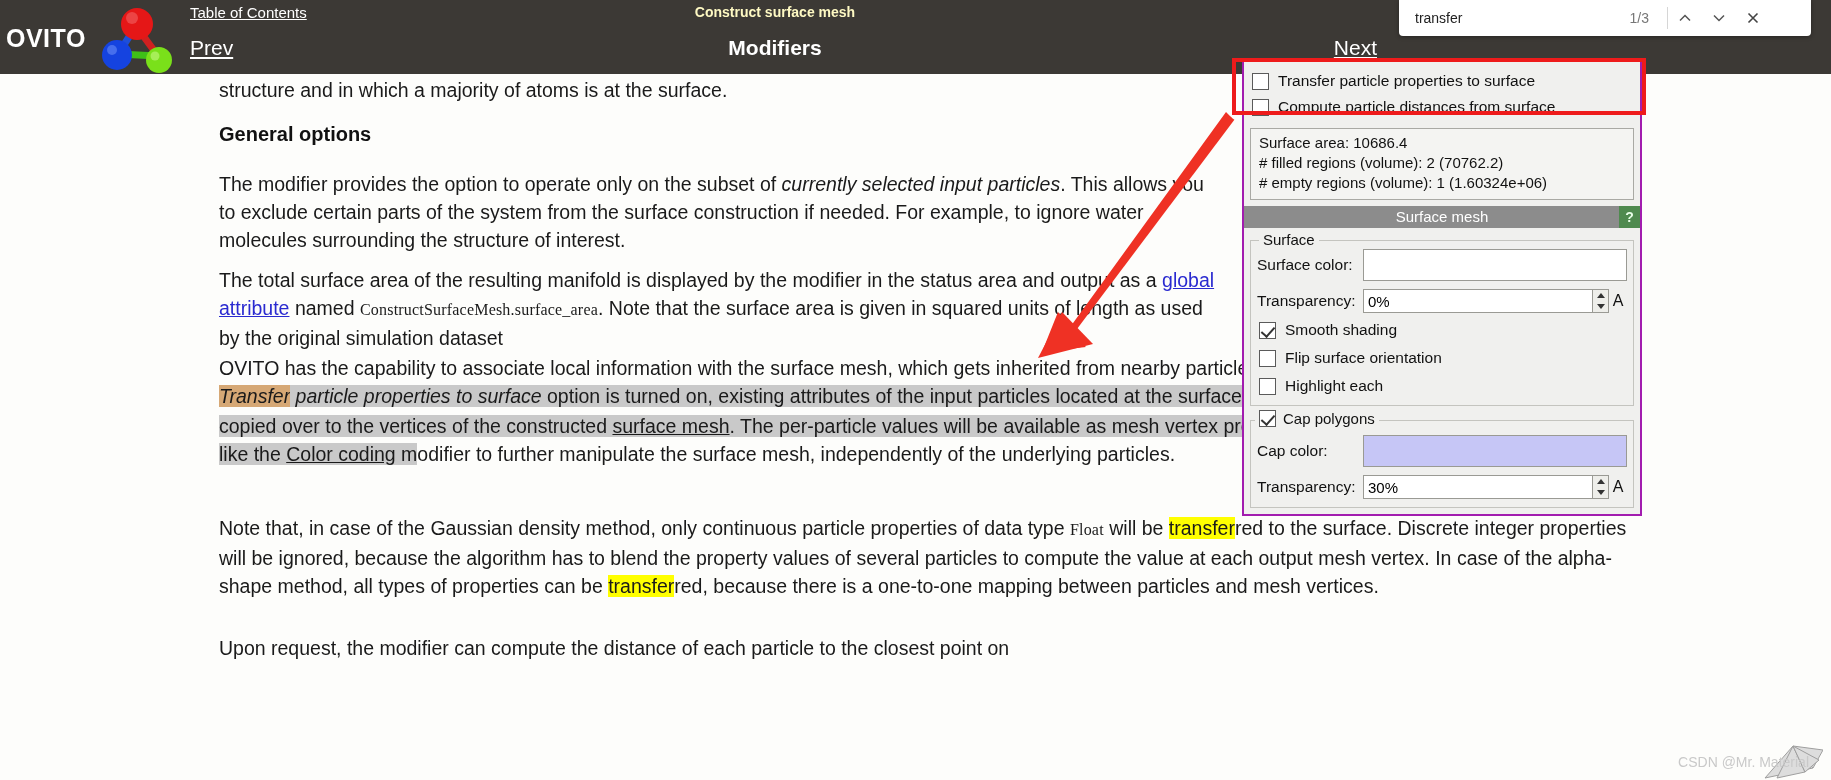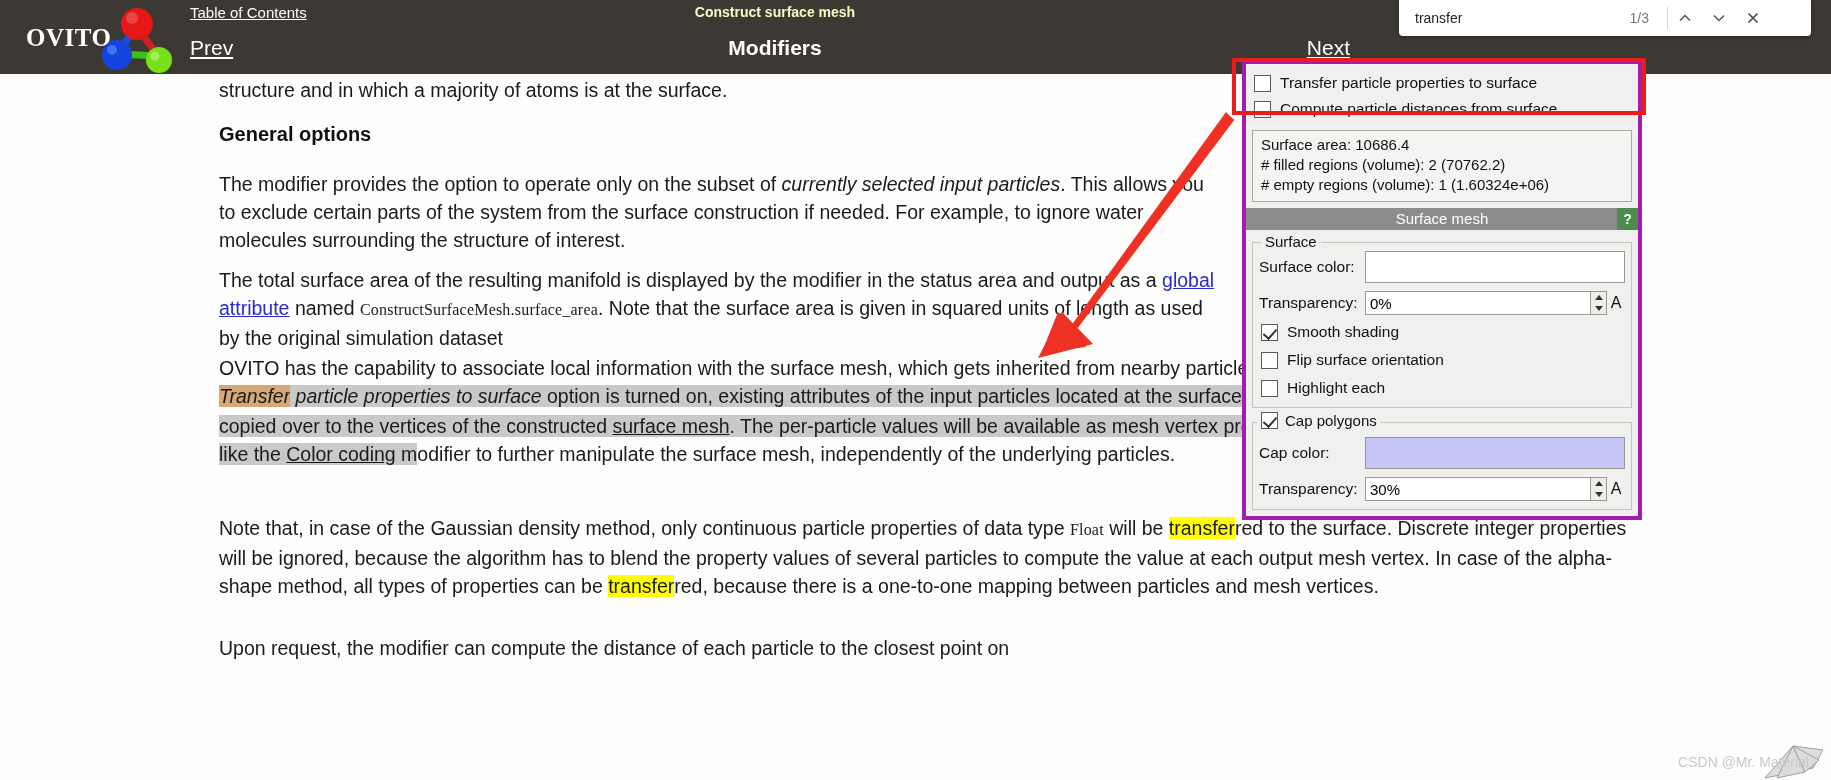--- a/index.html
+++ b/index.html
@@ -16,24 +16,24 @@
   
   .header {
     position: absolute; left: 0; top: 0; width: 1831px; height: 74px;
     background: #3c3935;
     z-index: 5;
   }
   .logo-wrap {
     position: absolute; left: 6px; top: 2px; width: 150px; height: 70px;
   }
   .logo-text {
-    position: absolute; left: 20px; top: 22px;
+    position: absolute; left: 0; top: 22px;
     font-size: 25px; font-weight: bold; color: #ffffff;
     letter-spacing: 0.5px;
-    font-family: Liberation Serif, serif;
+    font-family: Liberation Sans, sans-serif;
   }
 
   .hdr-center {
     position: absolute; left: 160px; top: 0; width: 1230px; height: 74px;
   }
   .toc-link {
     position: absolute; left: 30px; top: 4px;
     font-size: 15px; color: #ffffff; text-decoration: underline;
     cursor: pointer;
   }
@@ -44,21 +44,21 @@
   }
   .hdr-title {
     position: absolute; left: 0; top: 4px; width: 1230px;
     text-align: center; font-size: 14px; font-weight: bold; color: #fef9c3;
   }
   .hdr-sub {
     position: absolute; left: 0; top: 36px; width: 1230px;
     text-align: center; font-size: 21px; font-weight: bold; color: #ffffff;
   }
   .next-link {
-    position: absolute; right: 40px; top: 36px;
+    position: absolute; right: 13px; top: 36px;
     font-size: 21px; color: #ffffff; text-decoration: underline;
     cursor: pointer;
   }
 
   
   .findbar {
     position: absolute; right: 20px; top: 0px; width: 412px; height: 36px;
     background: #ffffff;
     border-bottom-left-radius: 4px; border-bottom-right-radius: 4px;
     box-shadow: 0 1px 4px rgba(0,0,0,.35);
@@ -99,21 +99,21 @@
   .mono { font-family: "Liberation Serif", serif; font-size: 16px; letter-spacing: .2px; }
   .ital { font-style: italic; }
   .sel { background: #c9c9c9; }
   .sel-find { background: #d6a875; }
   .hl { background: #ffff00; }
 
   
   .panel {
     position: absolute; left: 1242px; top: 60px; width: 400px;
     background: #f0f0ee;
-    border: 4px solid #a21caf;
+    border: 2px solid #a21caf;
     z-index: 8;
     font-size: 15px;
     color: #111;
   }
   .panel-top { padding: 6px 8px 0 8px; height: 62px; overflow: hidden; }
   .chkrow { display: flex; align-items: center; height: 26px; }
   .chkbox {
     width: 17px; height: 17px; border: 1px solid #5a5a5a; background: #ffffff;
     margin-right: 9px; flex: none; position: relative;
   }

